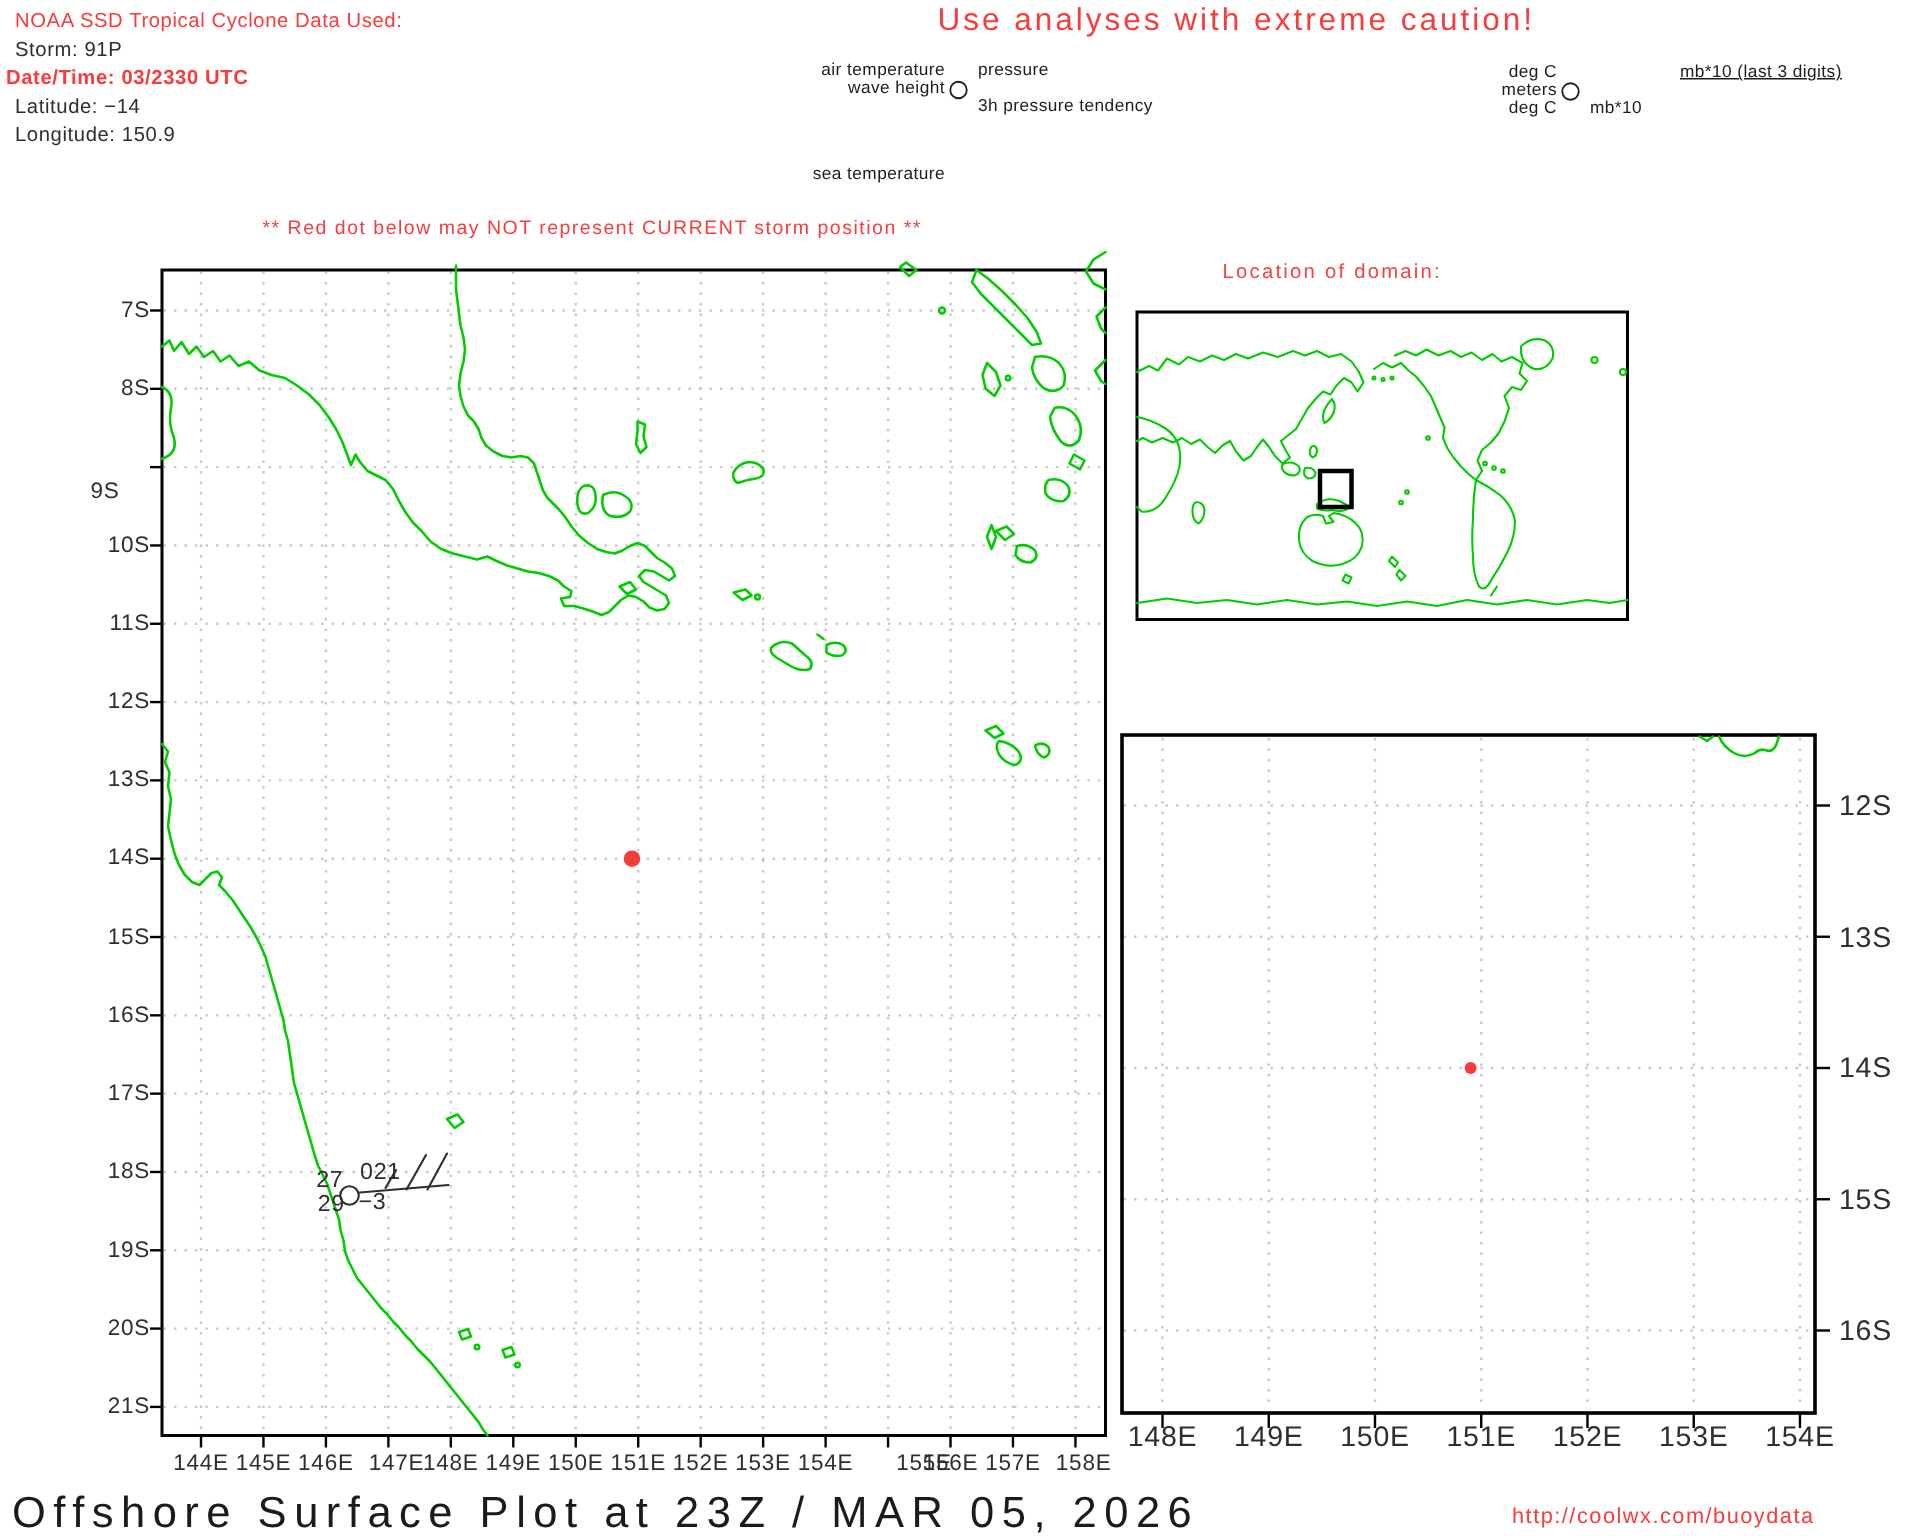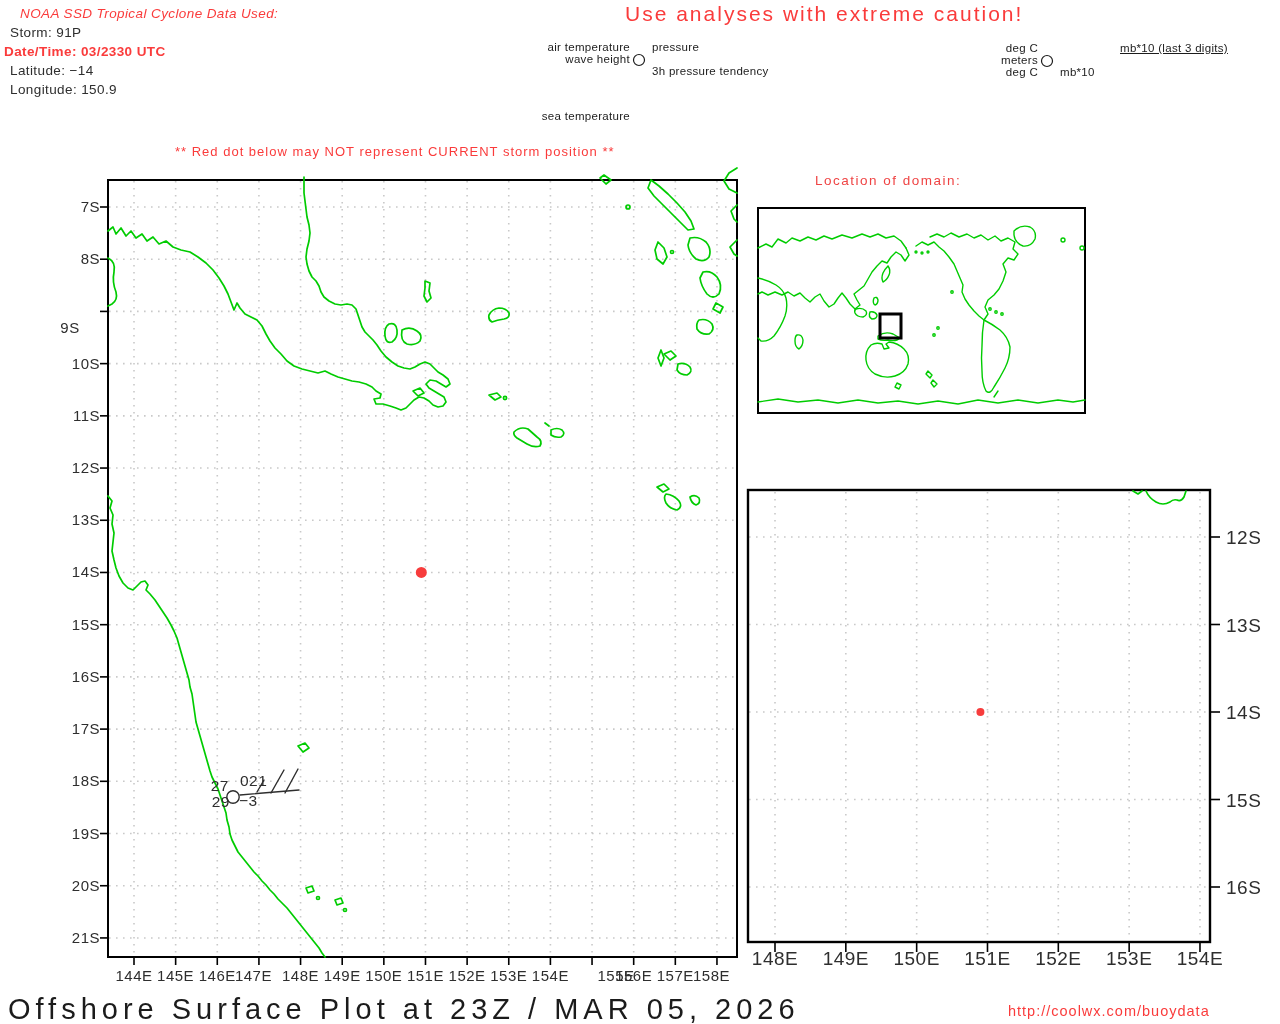--- a/index.html
+++ b/index.html
@@ -243,21 +243,21 @@
   <circle cx="1047" cy="61" r="5.5" fill="none" stroke="#1c1c1c" stroke-width="1.2"></circle>
 
   <g id="storm-dots">
       <circle cx="421.31600000000026" cy="572.47" r="5.5" fill="#f73c3c"></circle>
       <circle cx="980.4070000000004" cy="712" r="4" fill="#f73c3c"></circle>
     </g>
 </svg>
 
 <div class="labels-layer">
 
-  <div class="abs info-line red" style="left:20px;top:6px;font-style:italic;">NOAA SSD Tropical Cyclone Data Used:</div>
+  <div class="abs info-line red" style="left:10px;top:6px;">NOAA SSD Tropical Cyclone Data Used:</div>
   <div class="abs info-line dark" style="left:10px;top:25px;">Storm: 91P</div>
   <div class="abs info-line red bold" style="left:4px;top:44px;">Date/Time: 03/2330 UTC</div>
   <div class="abs info-line dark" style="left:10px;top:63px;">Latitude: −14</div>
   <div class="abs info-line dark" style="left:10px;top:82px;">Longitude: 150.9</div>
 
   <div class="abs warning red" style="left:625px;top:2px;">Use analyses with extreme caution!</div>
 
   <div class="abs legend-label" style="right:650px;top:41px;">air temperature</div>
   <div class="abs legend-label" style="right:650px;top:53px;">wave height</div>
   <div class="abs legend-label" style="right:650px;top:65px;margin-top:45px;">sea temperature</div>
@@ -271,32 +271,32 @@
   <div class="abs legend-label" style="left:1060px;top:66px;">mb*10</div>
 
   <div class="abs note red" style="left:175px;top:144px;">** Red dot below may NOT represent CURRENT storm position **</div>
 
   <div class="abs inset-title" style="left:815px;top:173px;">Location of domain:</div>
 
   <div id="axis-labels">
       <span class="tick-label" style="left: 110px; top: 967px; width: 48px; text-align: center;">144E</span>
       <span class="tick-label" style="left: 151.64px; top: 967px; width: 48px; text-align: center;">145E</span>
       <span class="tick-label" style="left: 193.28px; top: 967px; width: 48px; text-align: center;">146E</span>
-      <span class="tick-label" style="left: 234.92px; top: 967px; width: 48px; text-align: left;">147E</span>
+      <span class="tick-label" style="left: 234.92px; top: 967px; width: 48px; text-align: right;">147E</span>
       <span class="tick-label" style="left: 276.56px; top: 967px; width: 48px; text-align: center;">148E</span>
       <span class="tick-label" style="left: 318.2px; top: 967px; width: 48px; text-align: center;">149E</span>
       <span class="tick-label" style="left: 359.84px; top: 967px; width: 48px; text-align: center;">150E</span>
       <span class="tick-label" style="left: 401.48px; top: 967px; width: 48px; text-align: center;">151E</span>
       <span class="tick-label" style="left: 443.12px; top: 967px; width: 48px; text-align: center;">152E</span>
       <span class="tick-label" style="left: 484.76px; top: 967px; width: 48px; text-align: center;">153E</span>
       <span class="tick-label" style="left: 526.4px; top: 967px; width: 48px; text-align: center;">154E</span>
       <span class="tick-label" style="left: 568.04px; top: 967px; width: 48px; text-align: center; margin-left: 24px;">155E</span>
       <span class="tick-label" style="left: 609.68px; top: 967px; width: 48px; text-align: center;">156E</span>
       <span class="tick-label" style="left: 651.32px; top: 967px; width: 48px; text-align: center;">157E</span>
-      <span class="tick-label" style="left: 692.96px; top: 967px; width: 48px; text-align: left;">158E</span>
+      <span class="tick-label" style="left: 692.96px; top: 967px; width: 48px; text-align: right;">158E</span>
       <span class="tick-label" style="left: 40px; top: 198px; width: 60px; text-align: right;">7S</span>
       <span class="tick-label" style="left: 40px; top: 250.21px; width: 60px; text-align: right;">8S</span>
       <span class="tick-label" style="left: 40px; top: 319px; width: 60px; text-align: center;">9S</span>
       <span class="tick-label" style="left: 40px; top: 354.63px; width: 60px; text-align: right;">10S</span>
       <span class="tick-label" style="left: 40px; top: 406.84px; width: 60px; text-align: right;">11S</span>
       <span class="tick-label" style="left: 40px; top: 459.05px; width: 60px; text-align: right;">12S</span>
       <span class="tick-label" style="left: 40px; top: 511.26px; width: 60px; text-align: right;">13S</span>
       <span class="tick-label" style="left: 40px; top: 563.47px; width: 60px; text-align: right;">14S</span>
       <span class="tick-label" style="left: 40px; top: 615.68px; width: 60px; text-align: right;">15S</span>
       <span class="tick-label" style="left: 40px; top: 667.89px; width: 60px; text-align: right;">16S</span>

